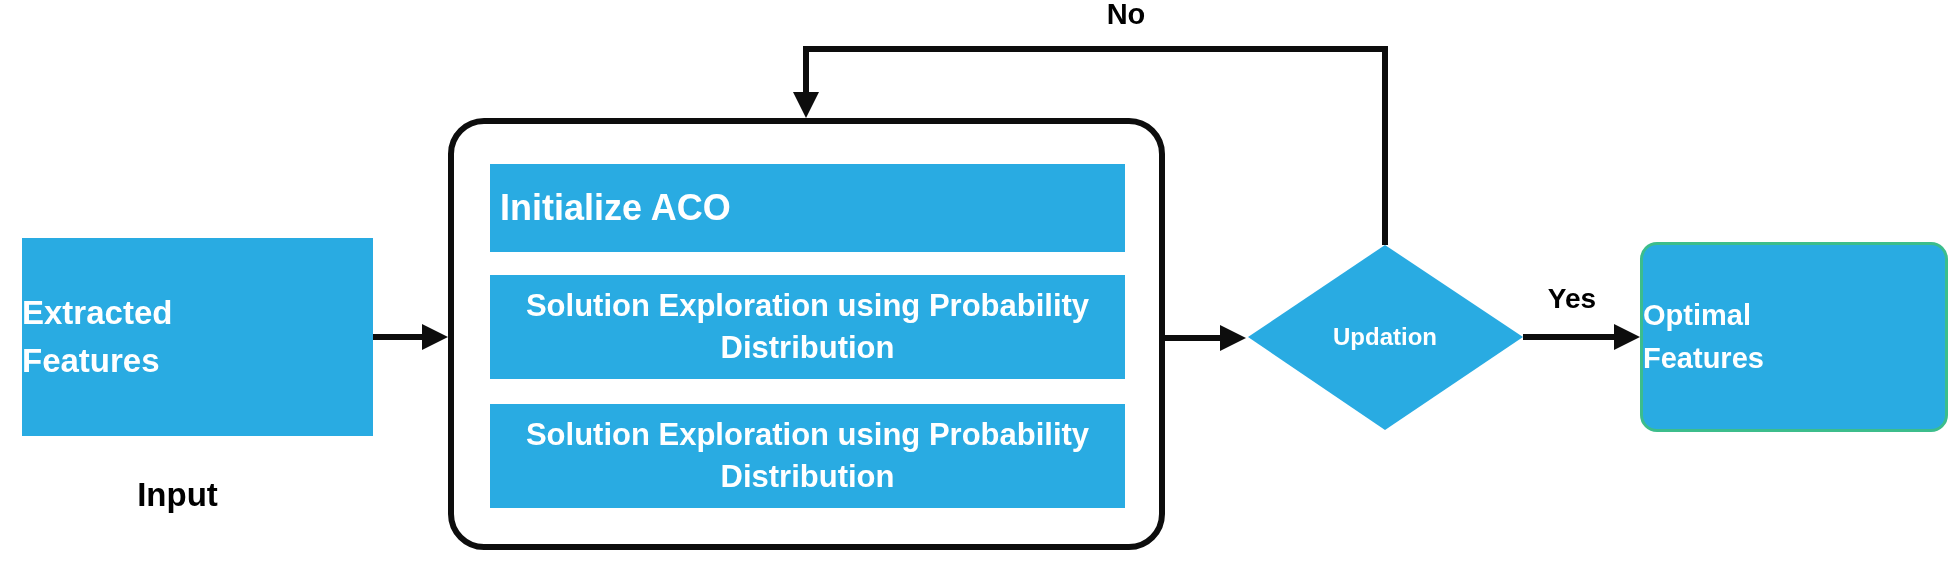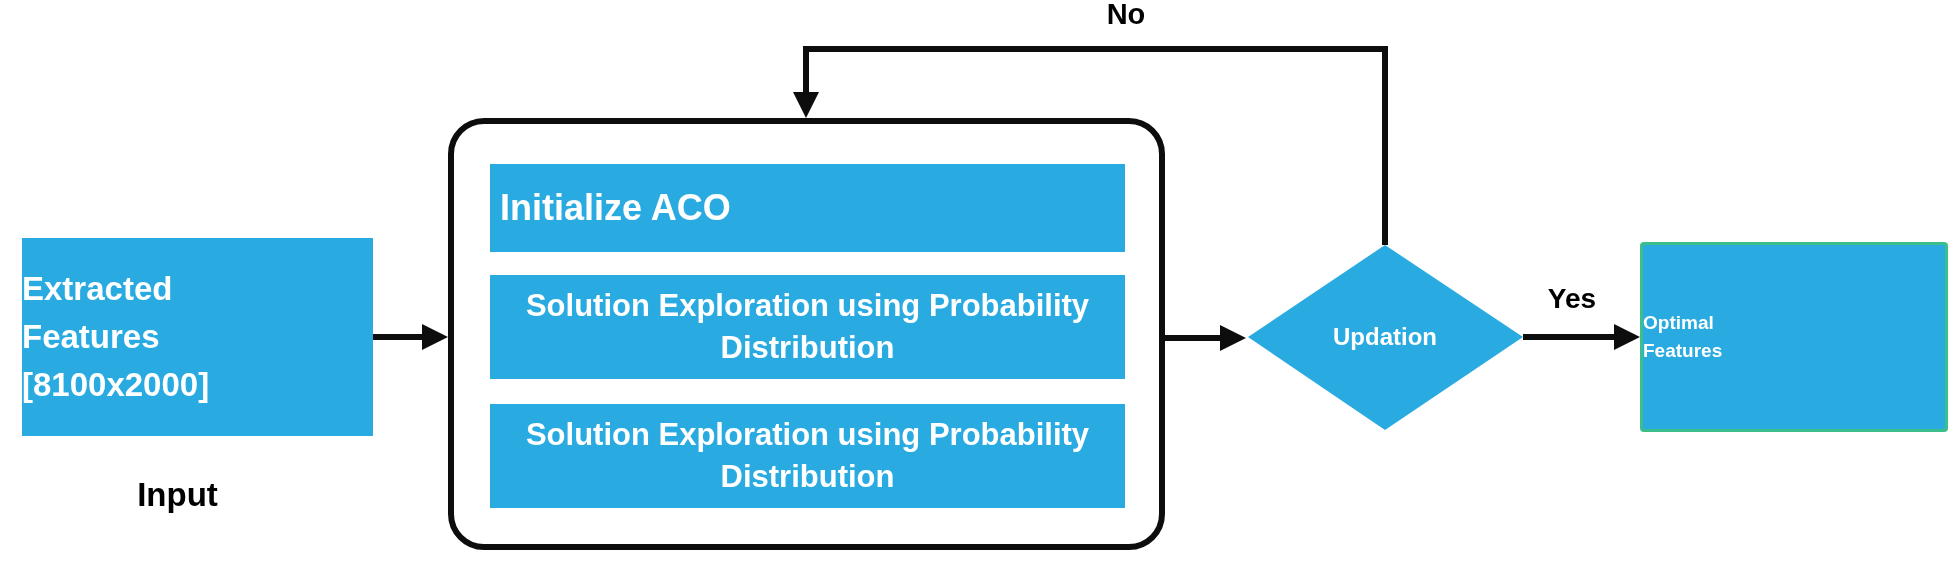--- a/index.html
+++ b/index.html
@@ -50,22 +50,22 @@
     left: 2px; top: 238px;
     width: 351px; height: 198px;
     font-size: 33px;
     line-height: 1.45;
     margin-left: 20px;
   }
   .output-node {
     left: 1640px; top: 242px;
     width: 308px; height: 190px;
     border: 3px solid var(--output-border, #3cbd8c);
-    border-radius: 4px;
-    font-size: 19px;
+    border-radius: 17px;
+    font-size: 29px;
     line-height: 1.5;
   }
   .process-container {
     position: absolute;
     left: 448px; top: 118px;
     width: 717px; height: 432px;
     box-sizing: border-box;
     border: 6px solid var(--line, #0d0d0d);
     border-radius: 36px;
     background: #ffffff;
@@ -144,21 +144,20 @@
       <path class="stroke" d="M 1385 245 L 1385 49 L 806 49 L 806 94"></path>
       <polygon class="head" points="806,118 793,92 819,92"></polygon>
     </g>
 
     <polygon class="diamond" points="1385,245 1523,337 1385,430 1248,337"></polygon>
   </svg>
 
   <div class="node input-node">
     <span class="line">Extracted</span>
     <span class="line">Features</span>
-    <span class="line">[8100x2000]</span>
   </div>
   <div class="edge-label label-input">Input</div>
 
   <div class="process-container"></div>
   <div class="node step step-1">
     <span>Initialize ACO</span>
   </div>
   <div class="node step step-2">
     <span>Solution Exploration using Probability Distribution</span>
   </div>

